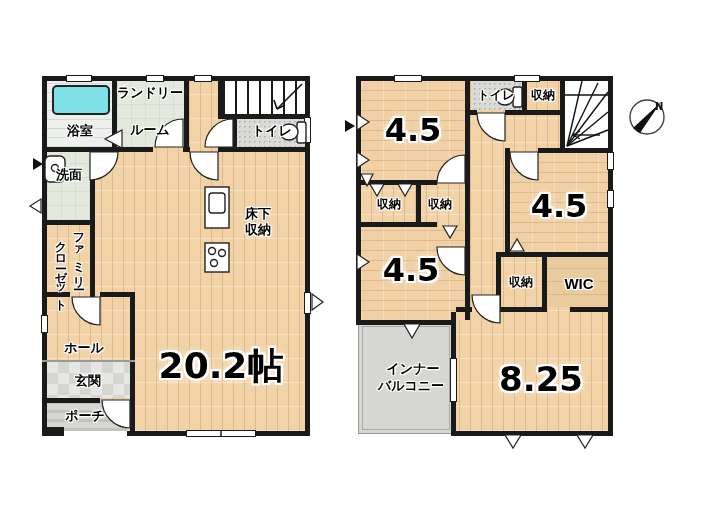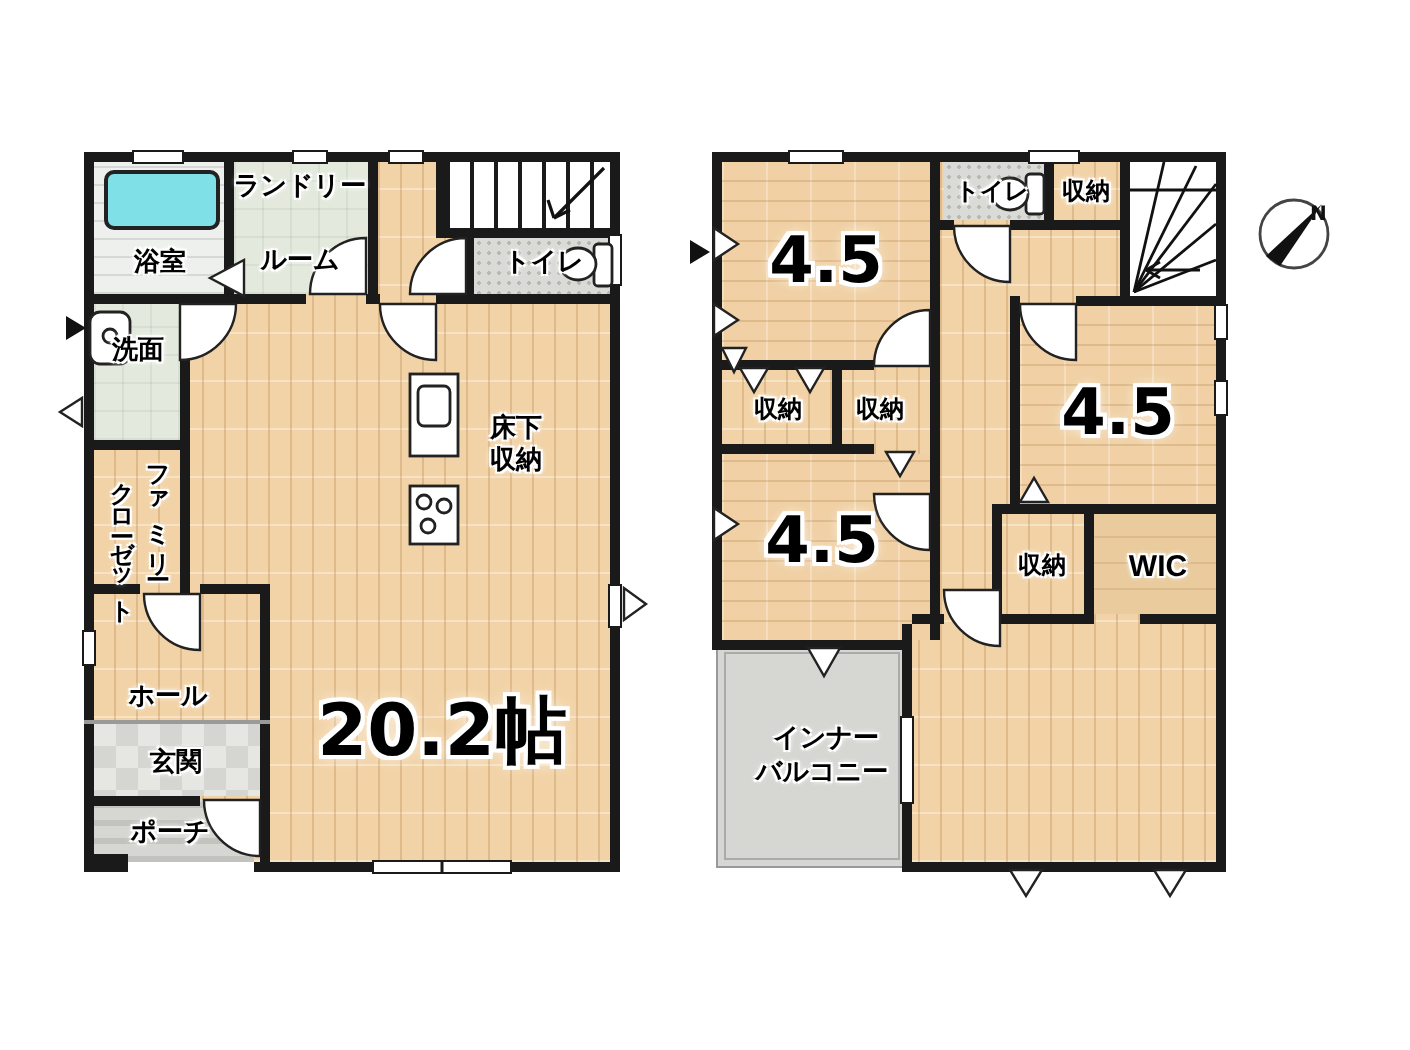--- a/index.html
+++ b/index.html
@@ -233,14 +233,15 @@
   <div class="lbl" style="left:543px;top:96px;font-size:12px">収納</div>
   <div class="big" style="left:413px;top:130px;font-size:32px">4.5</div>
   <div class="lbl" style="left:389px;top:205px;font-size:12px">収納</div>
   <div class="lbl" style="left:440px;top:205px;font-size:12px">収納</div>
   <div class="big" style="left:411px;top:270px;font-size:32px">4.5</div>
   <div class="big" style="left:559px;top:206px;font-size:32px">4.5</div>
   <div class="lbl" style="left:521px;top:283px;font-size:12px">収納</div>
   <div class="lbl" style="left:579px;top:284px;font-size:15px;font-weight:600">WIC</div>
   <div class="lbl" style="left:413px;top:369px">インナー</div>
   <div class="lbl" style="left:411px;top:386px">バルコニー</div>
+  <div class="big" style="left:541px;top:379px;font-size:34px">8.25</div>
 
 </div>
 
 </body></html>

